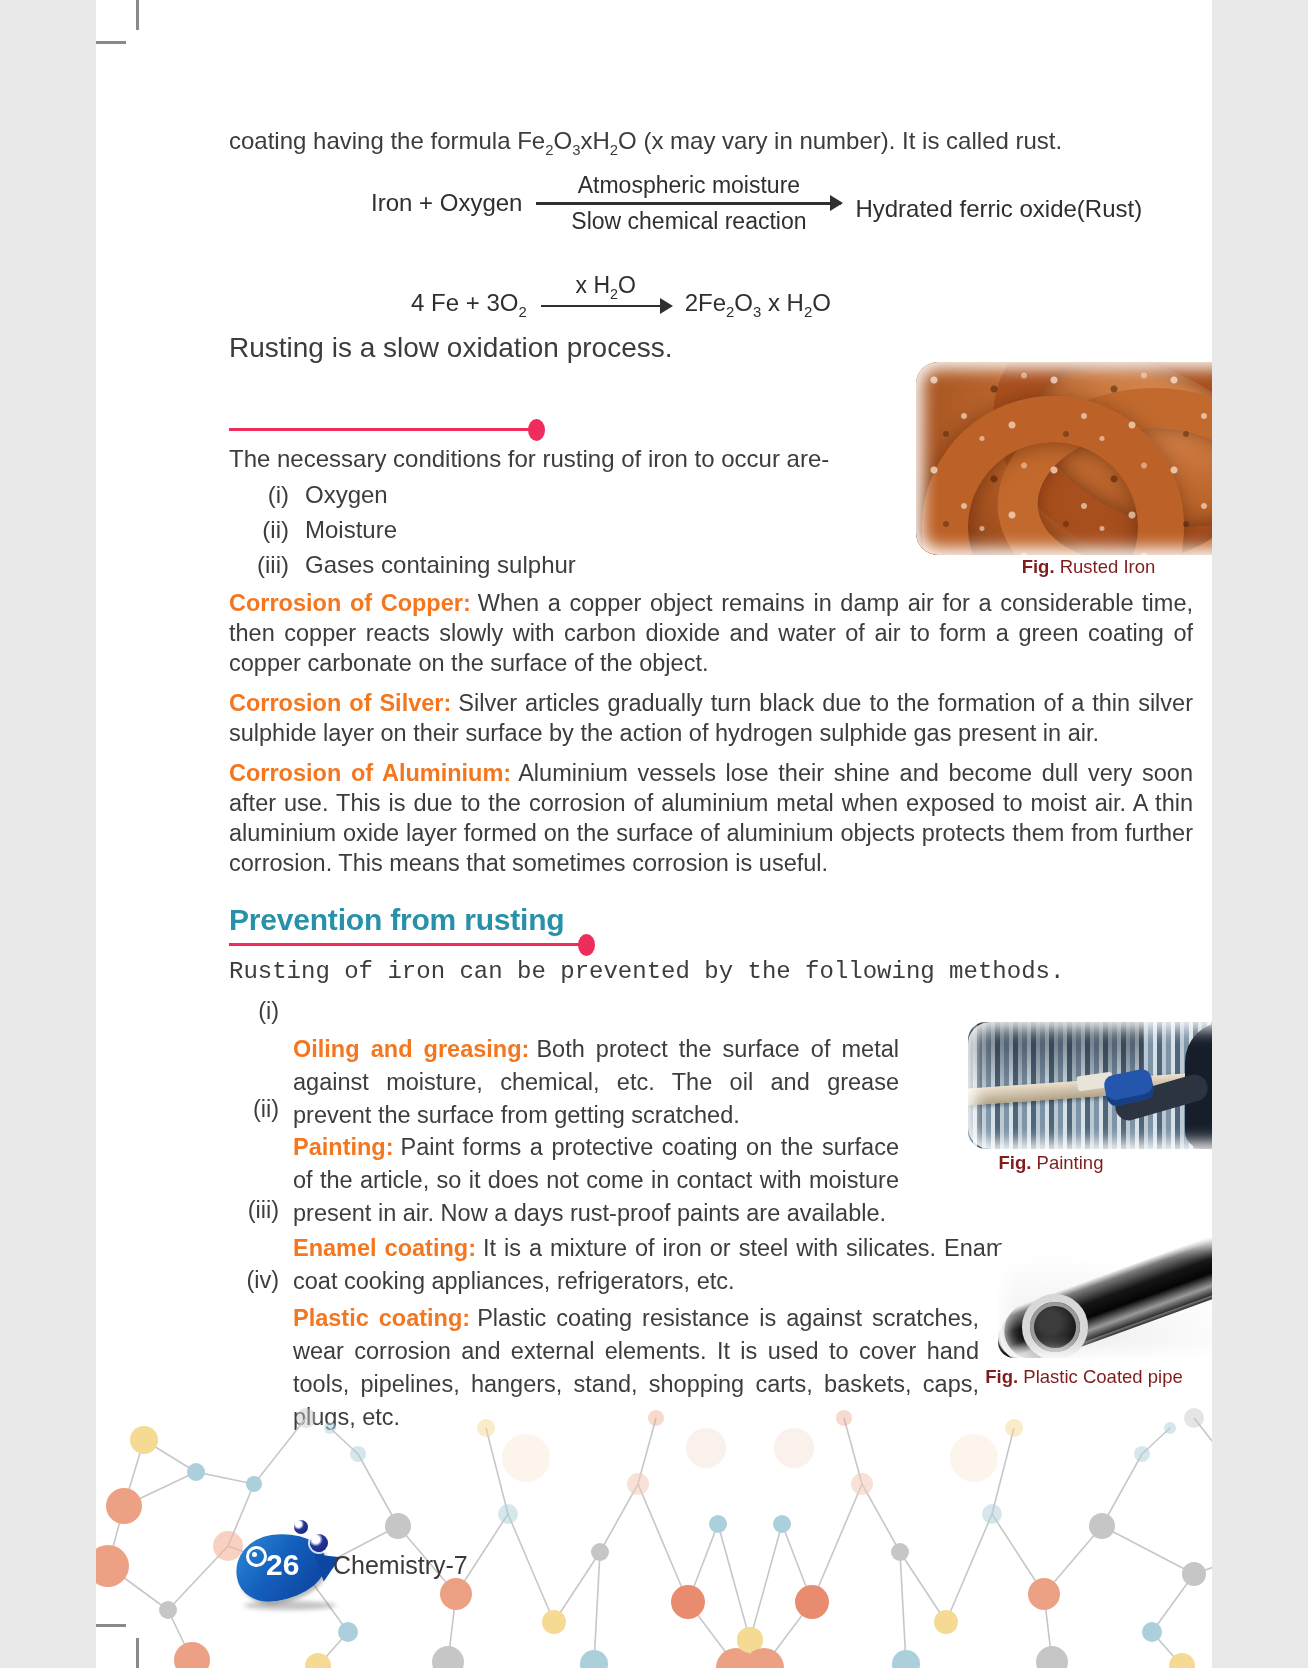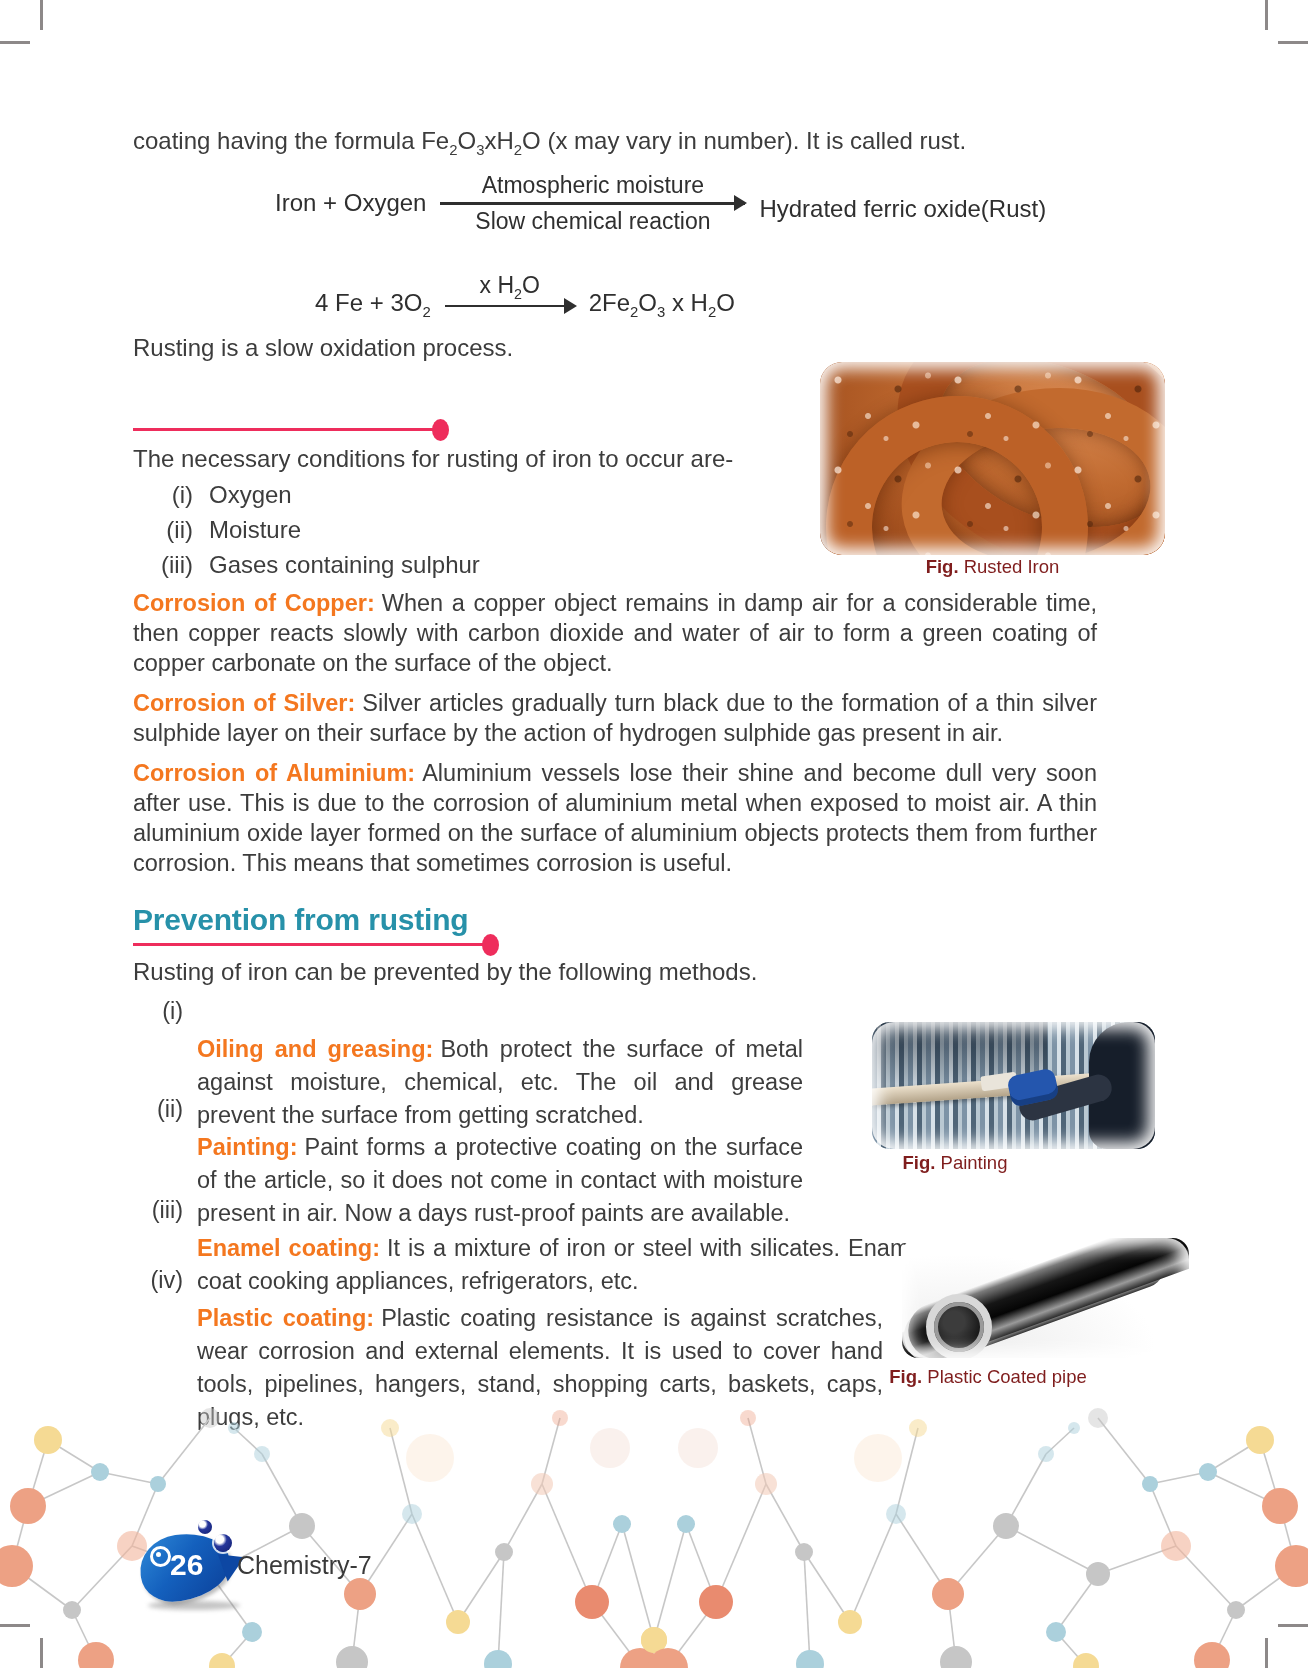--- a/index.html
+++ b/index.html
@@ -1,17 +1,17 @@
 <!DOCTYPE html>
 <html><head>
 <meta charset="utf-8">
 <style>
   html,body{margin:0;padding:0;background:#e9e9e9;}
   .page{
-    position:relative; width:1308px; height:1668px; background:#ffffff;
+    position:relative; width:1116px; height:1668px; background:#ffffff;
     overflow:hidden; font-family:"Liberation Sans", sans-serif; color:#3d3d3d;
     margin:0 auto;
   }
   .abs{position:absolute;}
   
   .crop{position:absolute; background:#8d8989;}
   
   .body-text{font-size:23.5px; line-height:30px; color:#3c3c3c;}
   sub{font-size:0.62em;}
   .equation{display:flex; align-items:center; font-size:24px; color:#2f2f2f;}
@@ -139,21 +139,21 @@
   <div class="abs equation" style="left:315px; top:272px;">
     <span>4 Fe + 3O<sub>2</sub></span>
     <div class="arrow-stack" style="width:130px;">
       <span class="arrow-label">x H<sub>2</sub>O</span>
       <div class="arrow-line"></div>
       <span class="arrow-label" style="visibility:hidden;">&nbsp;</span>
     </div>
     <span>2Fe<sub>2</sub>O<sub>3</sub> x H<sub>2</sub>O</span>
   </div>
 
-  <div class="abs body-text" style="left:133px; top:333px; font-size:24px;">Rusting is a slow oxidation process.</div>
+  <div class="abs body-text" style="left:133px; top:333px; font-size:28px;">Rusting is a slow oxidation process.</div>
 
   <div class="heading-rule" style="left:133px; top:428px; width:300px;"></div>
 
   <div class="abs body-text" style="left:133px; top:444px; font-size:24px;">The necessary conditions for rusting of iron to occur are-</div>
 
   <div class="abs" style="left:133px; top:477px;">
     <div class="cond-item">
       <span class="cond-num">(i)</span>
       <span>Oxygen</span>
     </div>
@@ -185,21 +185,21 @@
   <div class="abs body-text para" style="left:133px; top:688px; width:964px;">
     <span class="lead">Corrosion of Silver:</span><span>Silver articles gradually turn black due to the formation of a thin silver sulphide layer on their surface by the action of hydrogen sulphide gas present in air.</span>
   </div>
   <div class="abs body-text para" style="left:133px; top:758px; width:964px;">
     <span class="lead">Corrosion of Aluminium:</span><span>Aluminium vessels lose their shine and become dull very soon after use. This is due to the corrosion of aluminium metal when exposed to moist air. A thin aluminium oxide layer formed on the surface of aluminium objects protects them from further corrosion. This means that sometimes corrosion is useful.</span>
   </div>
 
   <div class="abs section-heading" style="left:133px; top:903px;">Prevention from rusting</div>
   <div class="heading-rule" style="left:133px; top:943px; width:350px;"></div>
 
-  <div class="abs body-text" style="left:133px; top:957px; font-size:24px;">Rusting of iron can be prevented by the following methods.</div>
+  <div class="abs body-text" style="left:133px; top:957px; font-size:24px;font-family:Liberation Mono, monospace;">Rusting of iron can be prevented by the following methods.</div>
 
   <div class="abs prev-item" style="left:133px; top:995px; width:670px;">
     <span class="prev-num">(i)</span>
     <span class="prev-text"><span class="lead">Oiling and greasing:</span><span>Both protect the surface of metal against moisture, chemical, etc. The oil and grease prevent the surface from getting scratched.</span></span>
   </div>
 
   <div class="abs prev-item" style="left:133px; top:1093px; width:670px;">
     <span class="prev-num">(ii)</span>
     <span class="prev-text"><span class="lead">Painting:</span><span>Paint forms a protective coating on the surface of the article, so it does not come in contact with moisture present in air. Now a days rust-proof paints are available.</span></span>
   </div>

